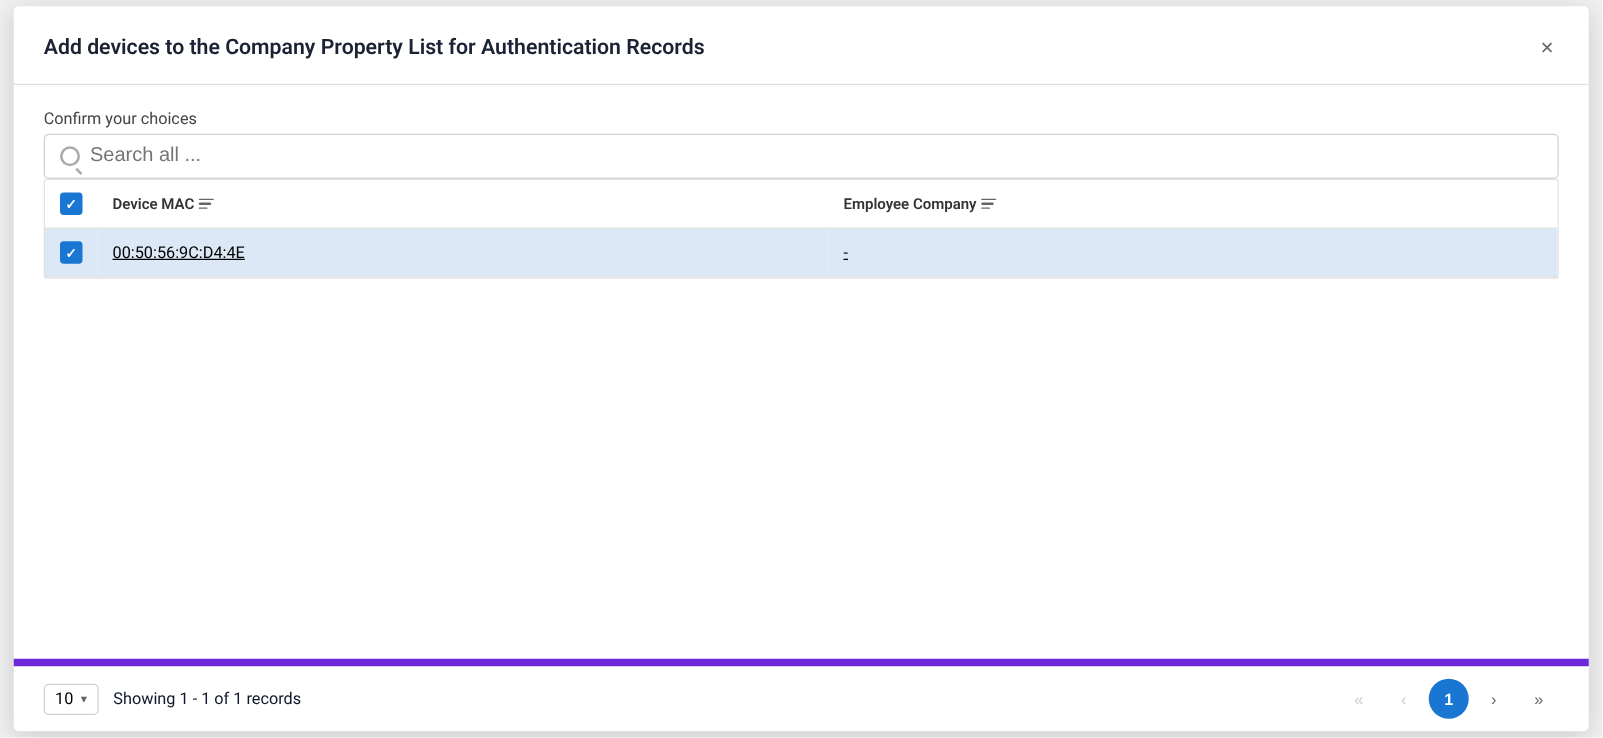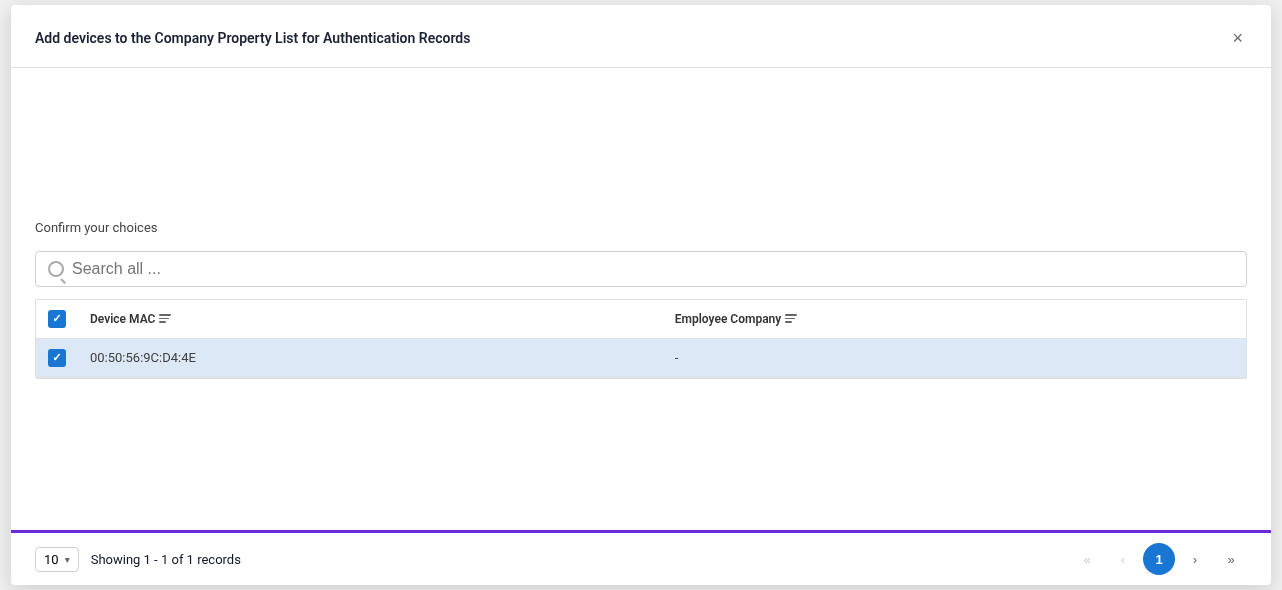--- a/index.html
+++ b/index.html
@@ -22,40 +22,38 @@
       position: relative;
     }
     .dialog-header {
       display: flex;
       align-items: center;
       justify-content: space-between;
       padding: 20px 24px 16px 24px;
       border-bottom: 1px solid #e0e0e0;
     }
     .dialog-title {
-      font-size: 14px;
+      font-size: 17px;
       font-weight: 600;
       color: #1a2233;
     }
     .close-btn {
       background: none;
       border: none;
       cursor: pointer;
       color: #666;
       font-size: 18px;
       line-height: 1;
       padding: 4px;
     }
     .dialog-body {
       flex: 1;
       padding: 20px 24px;
       display: flex;
       flex-direction: column;
-      gap: 12px;
-      justify-content: center;
     }
     .confirm-label {
       font-size: 13px;
       color: #444;
       margin-bottom: 4px;
     }
     .search-container {
       border: 1px solid #d0d0d0;
       border-radius: 4px;
       display: flex;
@@ -112,22 +110,23 @@
     }
     .table tbody tr {
       background: #dce8f5;
     }
     .table tbody tr:nth-child(even) {
       background: #dce8f5;
     }
     .table tbody td {
       padding: 10px 12px;
       font-size: 13px;
-      color: #404040;
+      color: #000000;
       border-bottom: 1px solid #e0e0e0;
+      text-decoration: underline;
     }
     .checkbox-cell {
       width: 40px;
       text-align: center;
     }
     .checkbox-checked {
       width: 18px;
       height: 18px;
       background: #1976d2;
       border: 2px solid #1976d2;
@@ -163,21 +162,21 @@
       border-radius: 1px;
     }
     .filter-lines span:nth-child(1) { width: 12px; }
     .filter-lines span:nth-child(2) { width: 10px; }
     .filter-lines span:nth-child(3) { width: 7px; }
     .dialog-footer-pagination {
       padding: 10px 24px;
       display: flex;
       align-items: center;
       justify-content: space-between;
-      border-top: 3px solid #6d28d9;
+      border-top: 6px solid #6d28d9;
     }
     .per-page-select {
       display: flex;
       align-items: center;
       gap: 6px;
       border: 1px solid #d0d0d0;
       border-radius: 4px;
       padding: 4px 8px;
       font-size: 13px;
       cursor: pointer;

